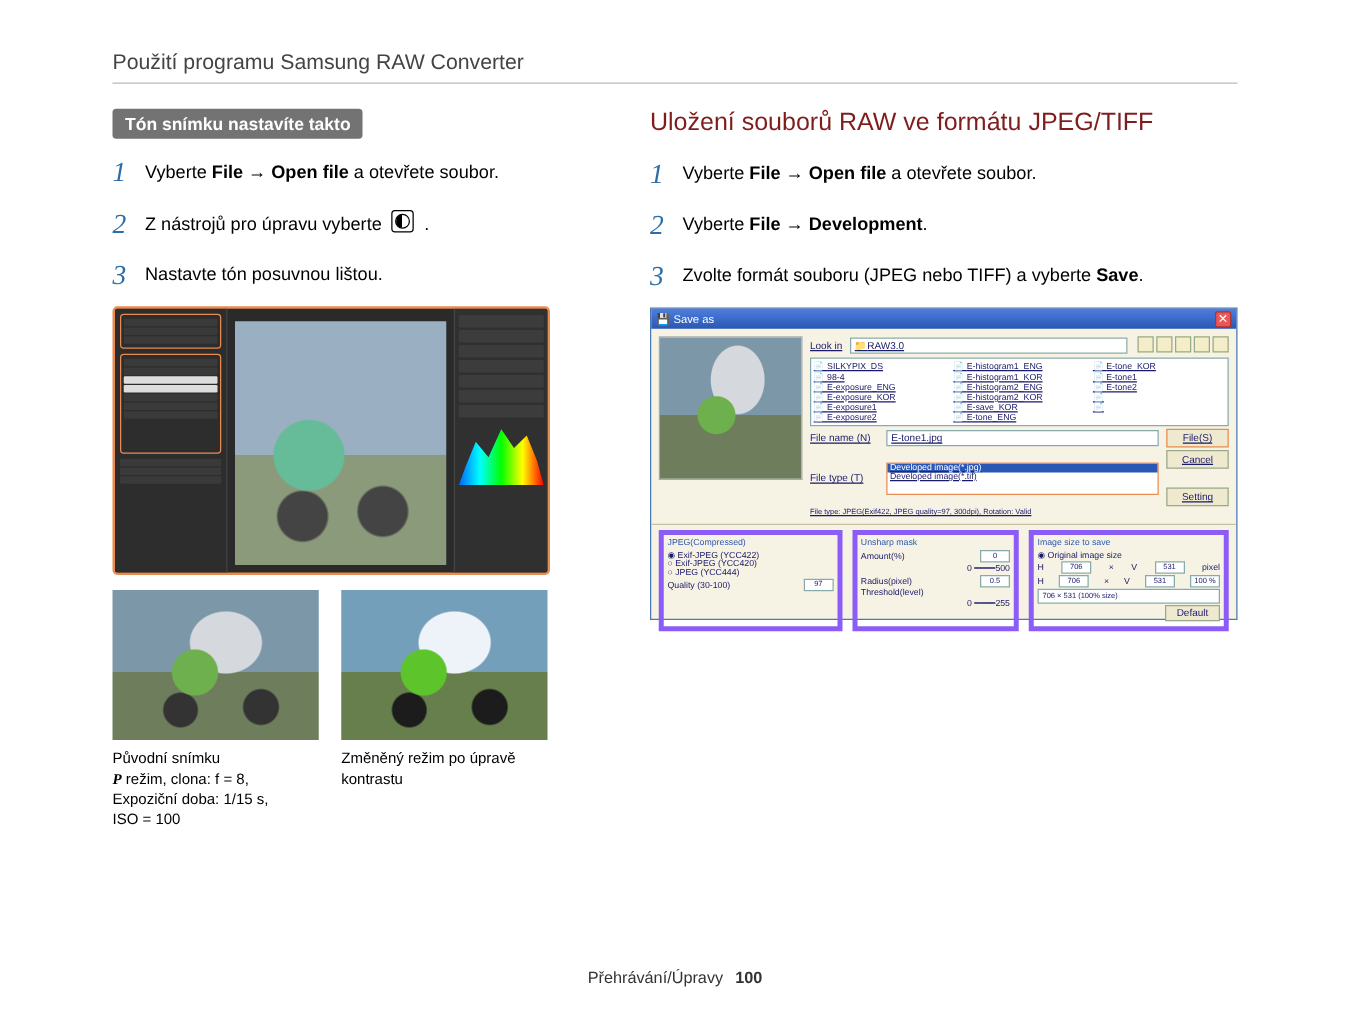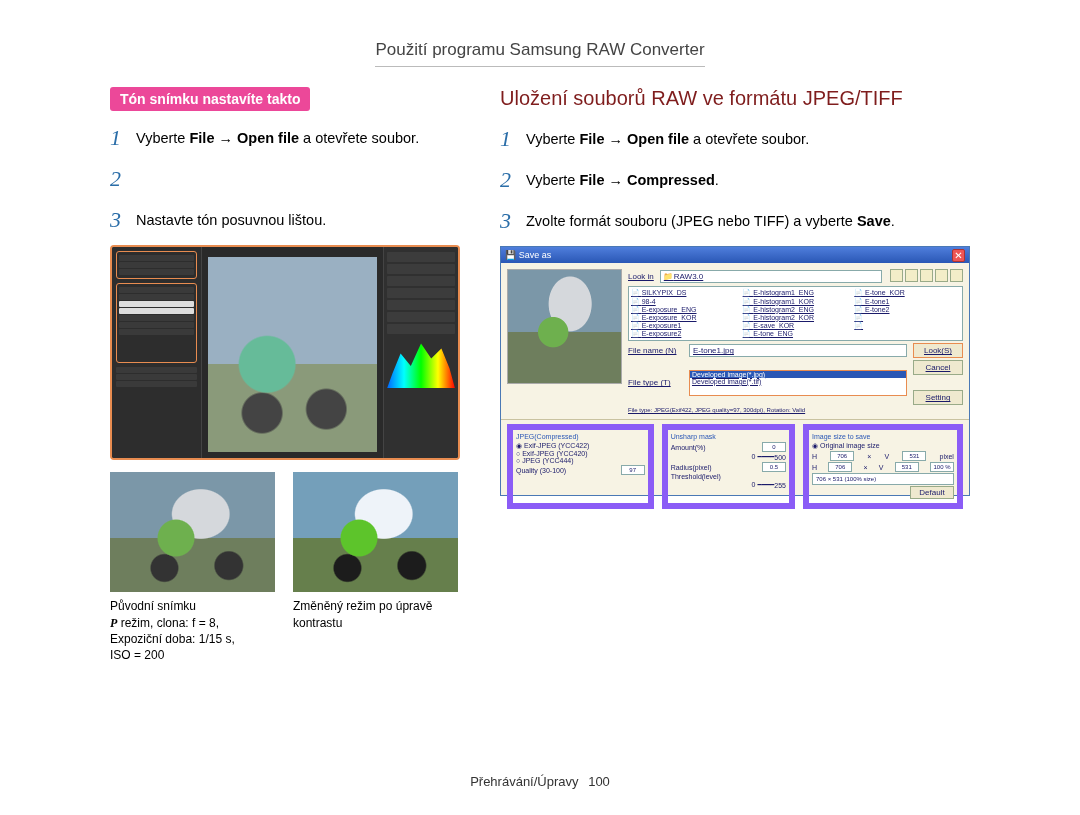--- a/index.html
+++ b/index.html
@@ -9,38 +9,37 @@
     width: 1080px;
     height: 815px;
     color: #000;
     font-size: 14px;
   }
   .page {
     padding: 40px 90px 20px 90px;
     display: flex;
     flex-direction: column;
     height: 100%;
-    align-items: center;
   }
   .section-title {
     font-size: 17px;
     color: #444;
     font-weight: 400;
     border-bottom: 1px solid #bbb;
     padding-bottom: 6px;
     margin-bottom: 20px;
   }
   .columns {
     display: flex;
     gap: 40px;
     flex: 1;
   }
   .col { flex: 1; }
   .pill {
-    background: #ec4899;
+    background: #737373;
     color: #fff;
     font-weight: bold;
     border-radius: 3px;
     padding: 4px 10px;
     display: inline-block;
     font-size: 14px;
     margin-bottom: 12px;
   }
   .heading-blue {
     color: #7f1d1d;
@@ -193,31 +192,31 @@
   }
   .dialog .btn.hl{ border:1.5px solid #e88c50;}
   .dialog .ftype-hl{
     background:#2a57b5; color:#fff; font-size:7px; padding:0 2px;
   }
   .dialog .bottom{
     border-top:1px solid #c9c2a0; padding:4px 6px;
     display:grid; grid-template-columns: 1.1fr 1fr 1.2fr; gap:8px;
     font-size:7px; color:#1a1a6a;
   }
-  .dialog .grp{ border:6px solid #8b5cf6; padding:3px;}
+  .dialog .grp{ border:4px solid #8b5cf6; padding:3px;}
   .dialog .grp .lbl{ color:#2a57b5; font-size:7px; margin-bottom:2px;}
   .dialog .miniline{ display:flex; justify-content:space-between; align-items:center; margin:1px 0;}
   .dialog .minibox{ width:24px;height:10px;background:#fff;border:1px solid #8aa;font-size:6px;display:flex;align-items:center;justify-content:center;}
   .dialog .radio::before{content:"◉ ";}
   .dialog .radio.off::before{content:"○ ";}
 
   .footer{
     text-align:center; font-size:13px; color:#333; margin-top:auto; padding-bottom:6px;
   }
-  .footer .pg{ font-weight:normal; margin-left:6px;}
+  .footer .pg{ font-weight:bold; margin-left:6px;}
 </style>
 </head>
 <body>
 
 <div class="page">
   <div class="section-title">Použití programu Samsung RAW Converter</div>
 
   <div class="columns">
 
     <div class="col">
@@ -225,20 +224,25 @@
 
       <ol class="step-list">
         <li>
           <span class="step-num">1</span>
           <span>
             <span>Vyberte </span><span class="bold">File</span><span> → </span><span class="bold">Open file</span><span> a otevřete soubor.</span>
           </span>
         </li>
         <li>
           <span class="step-num">2</span>
+          <span>
+            <span>Z nástrojů pro úpravu vyberte </span>
+            <span class="inline-icon"></span>
+            <span> .</span>
+          </span>
         </li>
         <li>
           <span class="step-num">3</span>
           <span>Nastavte tón posuvnou lištou.</span>
         </li>
       </ol>
 
       <div class="editor">
         <div class="sidepanel">
           <div class="panelbox">
@@ -274,21 +278,21 @@
         </div>
       </div>
 
       <div class="thumbs">
         <div class="thumb">
           <div class="img"></div>
           <div class="cap">
             <div>Původní snímku</div>
             <div><span class="modeP">P</span><span> režim, clona: f = 8,</span></div>
             <div>Expoziční doba: 1/15 s,</div>
-            <div>ISO = 200</div>
+            <div>ISO = 100</div>
           </div>
         </div>
         <div class="thumb alt">
           <div class="img"></div>
           <div class="cap">
             <div>Změněný režim po úpravě</div>
             <div>kontrastu</div>
           </div>
         </div>
       </div>
@@ -300,21 +304,21 @@
       <ol class="step-list">
         <li>
           <span class="step-num">1</span>
           <span>
             <span>Vyberte </span><span class="bold">File</span><span> → </span><span class="bold">Open file</span><span> a otevřete soubor.</span>
           </span>
         </li>
         <li>
           <span class="step-num">2</span>
           <span>
-            <span>Vyberte </span><span class="bold">File</span><span> → </span><span class="bold">Compressed</span><span>.</span>
+            <span>Vyberte </span><span class="bold">File</span><span> → </span><span class="bold">Development</span><span>.</span>
           </span>
         </li>
         <li>
           <span class="step-num">3</span>
           <span>
             <span>Zvolte formát souboru (JPEG nebo TIFF) a vyberte </span><span class="bold">Save</span><span>.</span>
           </span>
         </li>
       </ol>
 
@@ -348,21 +352,21 @@
               <span>E-save_KOR</span>
               <span></span>
               <span>E-exposure2</span>
               <span>E-tone_ENG</span>
             </div>
             <div class="fname-row">
               <span style="width:55px">File name (N)</span>
               <div class="field">
                   <span>E-tone1.jpg</span>
                 </div>
-              <div class="btn hl">Look(S)</div>
+              <div class="btn hl">File(S)</div>
             </div>
             <div class="fname-row">
               <span style="width:55px">File type (T)</span>
               <div class="field hl" style="flex-direction:column;height:26px;align-items:stretch;padding:0">
                 <div class="ftype-hl">Developed image(*.jpg)</div>
                 <div style="font-size:7px;padding:0 2px">Developed image(*.tif)</div>
               </div>
               <div style="display:flex;flex-direction:column;gap:15px">
                 <div class="btn">Cancel</div>
                 <div class="btn">Setting</div>

